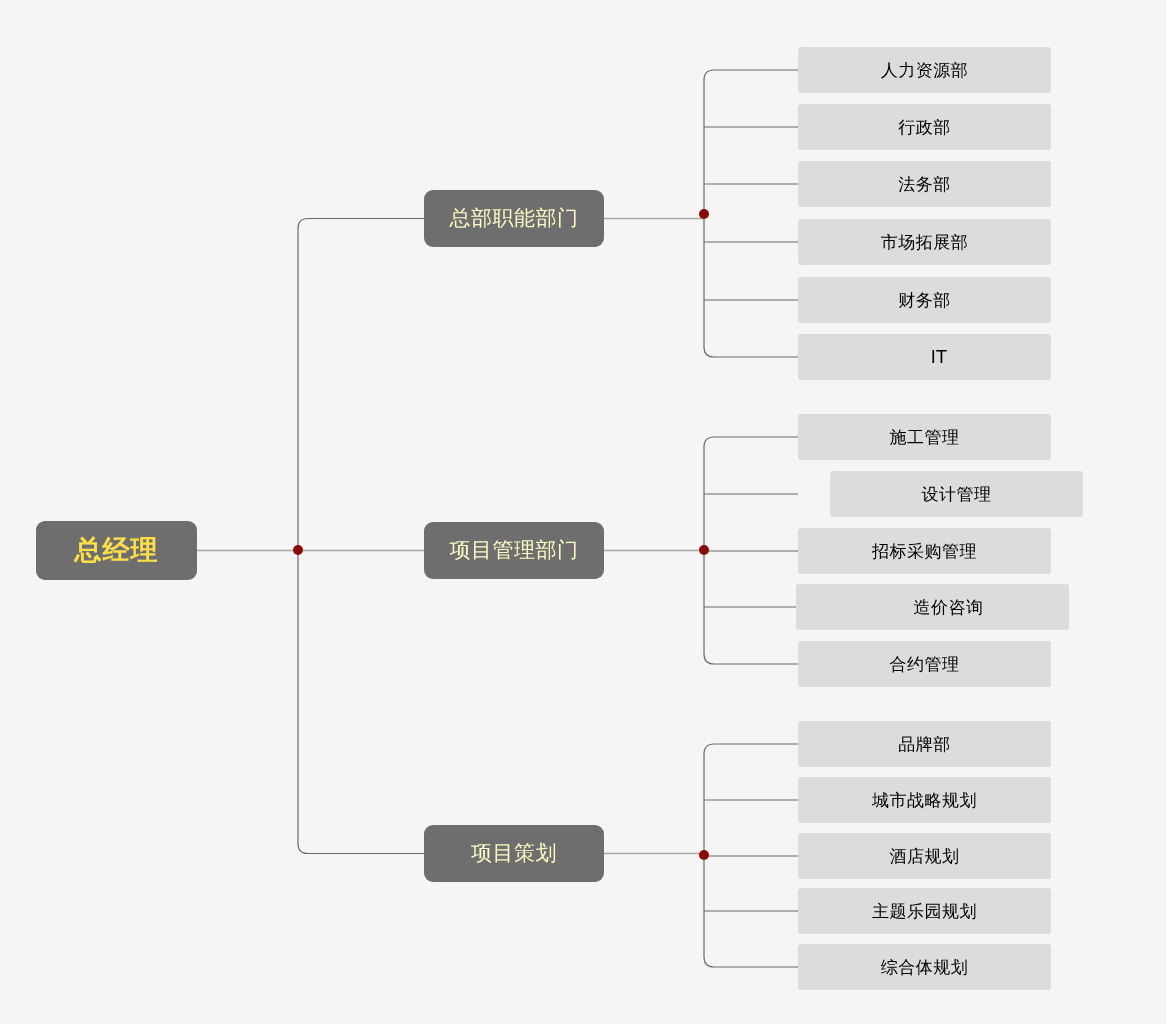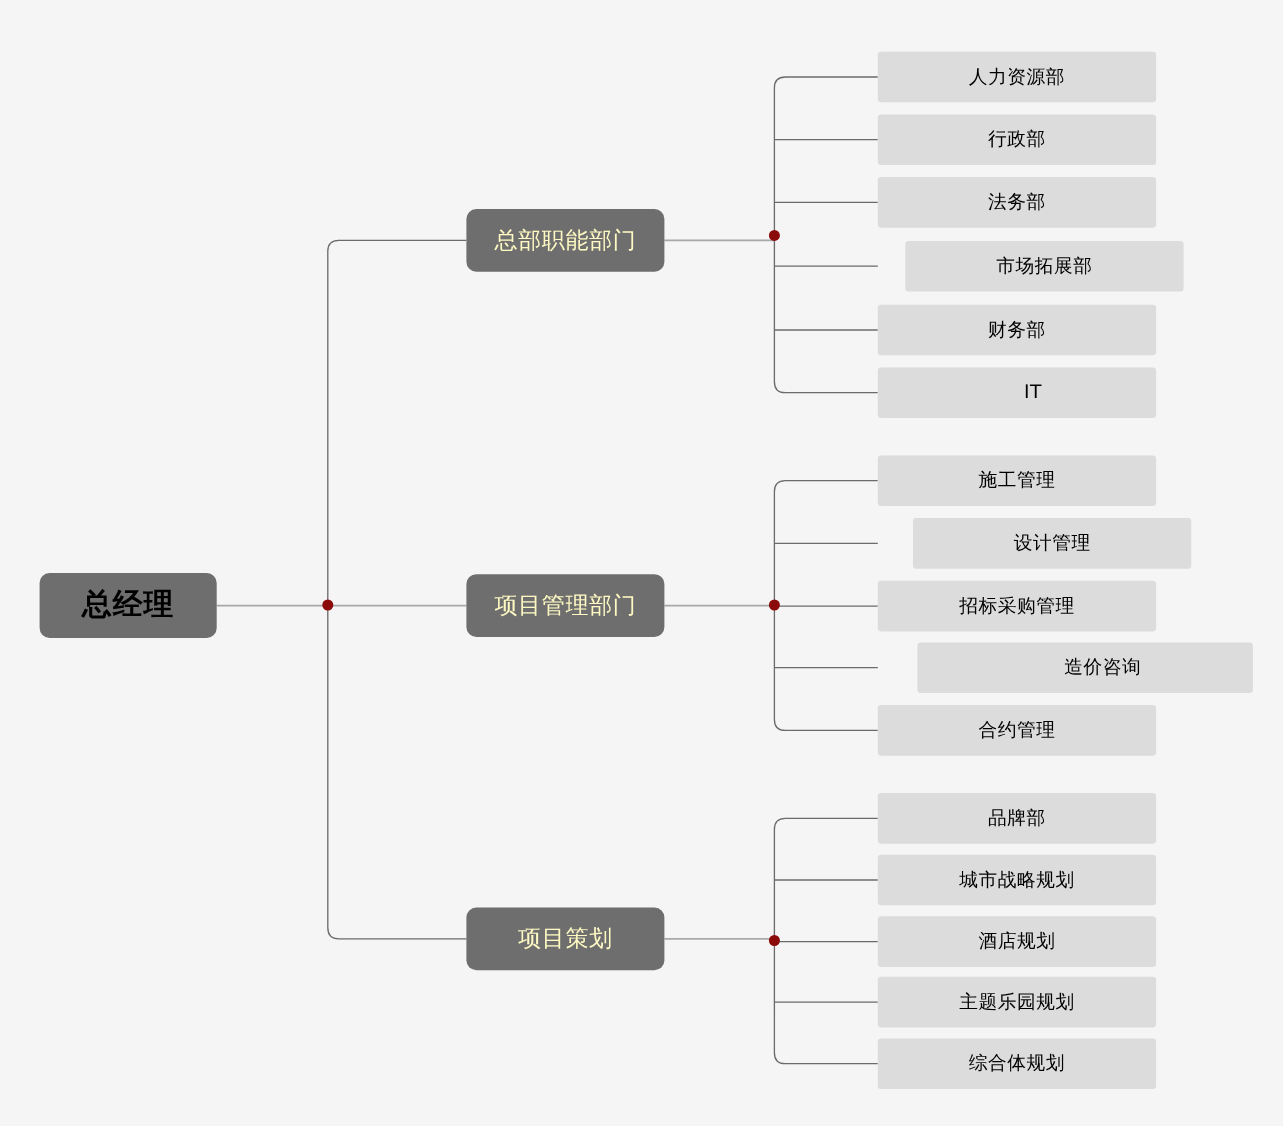--- a/index.html
+++ b/index.html
@@ -32,21 +32,21 @@
     box-sizing: border-box;
     display: flex;
     align-items: center;
     justify-content: center;
     text-align: center;
     line-height: 1.2;
     white-space: nowrap;
   }
   .node-root {
     background: #6e6e6e;
-    color: #000000;
+    color: #fde047;
     font-size: 27px;
     font-weight: bold;
     border-radius: 9px;
     letter-spacing: 1px;
   }
   .node-l2 {
     background: #6e6e6e;
     color: #fef9c3;
     font-size: 21px;
     font-weight: normal;
@@ -106,42 +106,42 @@
       </div>
       <div class="node node-leaf" style="left: 798px; top: 47px; width: 253px; height: 46px;">
         <span>人力资源部</span>
       </div>
       <div class="node node-leaf" style="left: 798px; top: 104px; width: 253px; height: 46px;">
         <span>行政部</span>
       </div>
       <div class="node node-leaf" style="left: 798px; top: 161px; width: 253px; height: 46px;">
         <span>法务部</span>
       </div>
-      <div class="node node-leaf" style="left: 798px; top: 219px; width: 253px; height: 46px; margin-left: 25px;">
+      <div class="node node-leaf" style="left: 798px; top: 219px; width: 253px; height: 46px;">
         <span>市场拓展部</span>
       </div>
       <div class="node node-leaf" style="left: 798px; top: 277px; width: 253px; height: 46px;">
         <span>财务部</span>
       </div>
       <div class="node node-leaf" style="left: 798px; top: 334px; width: 253px; height: 46px; padding-left: 29px;">
         <span>IT</span>
       </div>
       <div class="node node-l2" style="left: 424px; top: 522px; width: 180px; height: 57px;">
         <span>项目管理部门</span>
       </div>
       <div class="node node-leaf" style="left: 798px; top: 414px; width: 253px; height: 46px;">
         <span>施工管理</span>
       </div>
       <div class="node node-leaf" style="left: 798px; top: 471px; width: 253px; height: 46px; margin-left: 32px;">
         <span>设计管理</span>
       </div>
       <div class="node node-leaf" style="left: 798px; top: 528px; width: 253px; height: 46px;">
         <span>招标采购管理</span>
       </div>
-      <div class="node node-leaf" style="left: 834px; top: 584px; width: 305px; height: 46px; padding-left: 32px;">
+      <div class="node node-leaf" style="left: 796px; top: 584px; width: 273px; height: 46px; padding-left: 32px;">
         <span>造价咨询</span>
       </div>
       <div class="node node-leaf" style="left: 798px; top: 641px; width: 253px; height: 46px;">
         <span>合约管理</span>
       </div>
       <div class="node node-l2" style="left: 424px; top: 825px; width: 180px; height: 57px;">
         <span>项目策划</span>
       </div>
       <div class="node node-leaf" style="left: 798px; top: 721px; width: 253px; height: 46px;">
         <span>品牌部</span>

